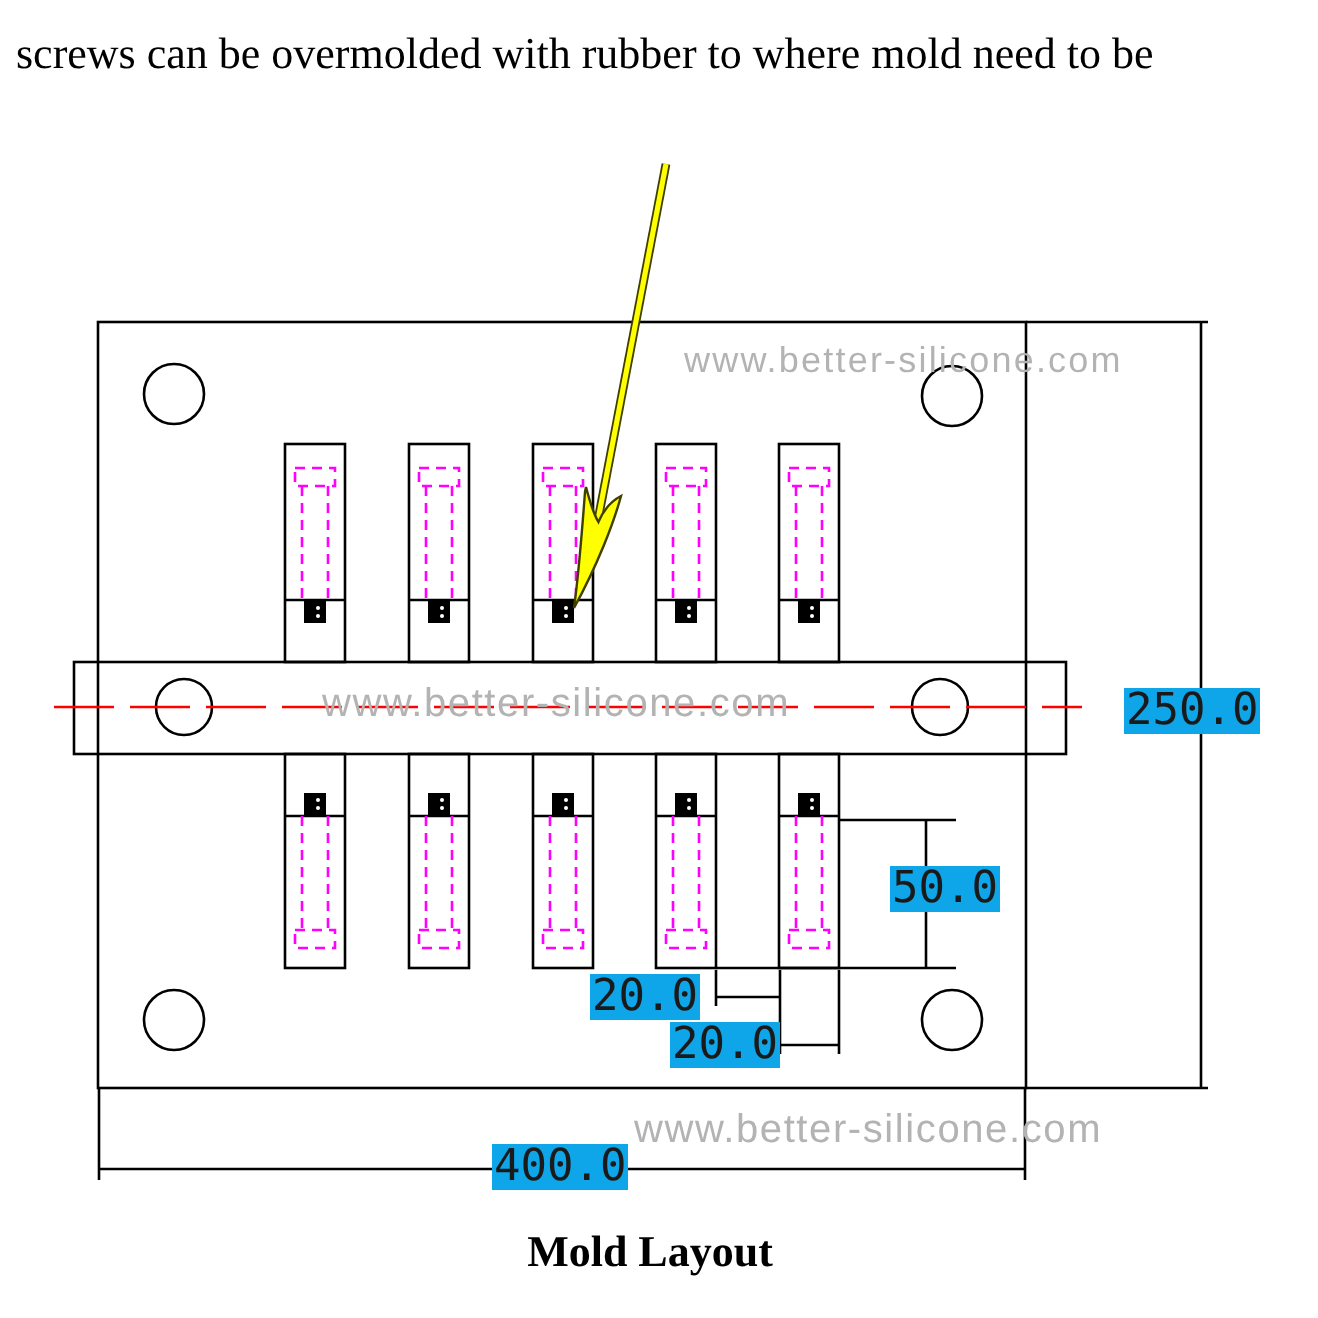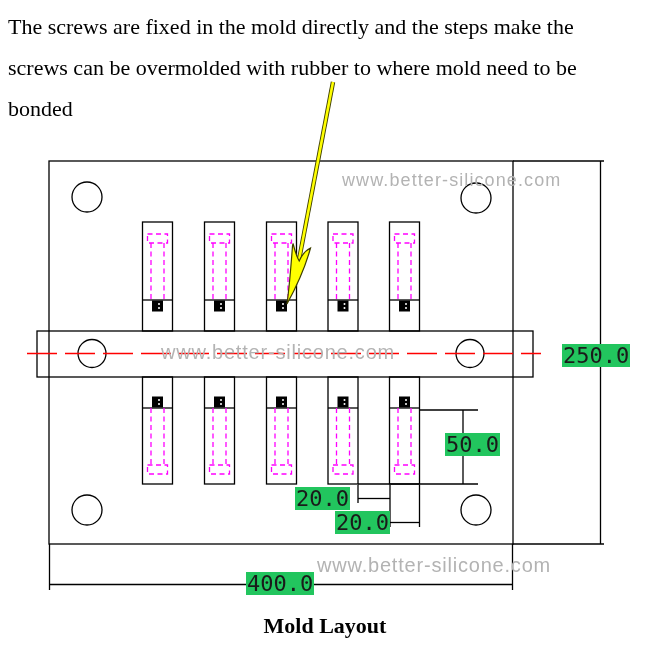--- a/index.html
+++ b/index.html
@@ -4,43 +4,41 @@
 <style>
   html,body{margin:0;padding:0;background:#fff;}
   .canvas{position:relative;width:659px;height:659px;background:#ffffff;overflow:hidden;
           font-family:"Liberation Serif", serif;}
   .para{position:absolute;left:8px;top:6px;width:650px;font-size:22px;line-height:41px;color:#000;}
   .wm{position:absolute;color:#b3b3b3;font-family:Liberation Sans, sans-serif;white-space:nowrap;}
   .wm1{left:342px;top:170px;font-size:18px;letter-spacing:1.1px;}
   .wm2{left:161px;top:341px;font-size:20px;letter-spacing:0.8px;}
   .wm3{left:317px;top:554px;font-size:20px;letter-spacing:0.8px;}
   .dim{position:absolute;font-family:"DejaVu Sans Mono", monospace;font-size:22px;line-height:23px;
-       color:#1a1a1a;background:#22c55e;padding:0 1px;white-space:nowrap;}
+       color:#1a1a1a;background:#0ea5e9;padding:0 1px;white-space:nowrap;}
   .dim250{left:562px;top:344px;}
   .dim300{left:246px;top:572px;}
   .dim50{left:429px;top:433px;margin-left:16px;}
   .dim20a{left:295px;top:487px;}
   .dim20b{left:335px;top:511px;}
   .title{position:absolute;left:250px;top:613px;width:150px;text-align:center;
          font-size:22px;font-weight:bold;color:#000;}
   svg{position:absolute;left:0;top:0;}
   .k{fill:none;stroke:#000;stroke-width:1.3;}
   .m{fill:none;stroke:#ff00ff;stroke-width:1.3;stroke-dasharray:5 3.5;}
   .thread{fill:#000;stroke:none;}
   .red{fill:none;stroke:#ff0000;stroke-width:1.3;stroke-dasharray:30 8;}
 </style>
 </head>
 <body>
 
 <div class="canvas">
 
   <div class="para">
-    <div>The screws are fixed in the mold directly and the steps make the</div>
     <div>screws can be overmolded with rubber to where mold need to be</div>
-    <div>bonded</div>
   </div>
 
   <svg width="659" height="659" viewBox="0 0 659 659">
     <defs>
       <g id="screwTop">
         <rect class="k" x="-15" y="222" width="30" height="109"></rect>
         <line class="k" x1="-15" y1="300" x2="15" y2="300"></line>
         <rect class="thread" x="-5.5" y="300.5" width="11" height="11"></rect>
         <circle cx="1.5" cy="304" r="1" fill="#ffffff"></circle>
         <circle cx="1.5" cy="308" r="1" fill="#ffffff"></circle>

